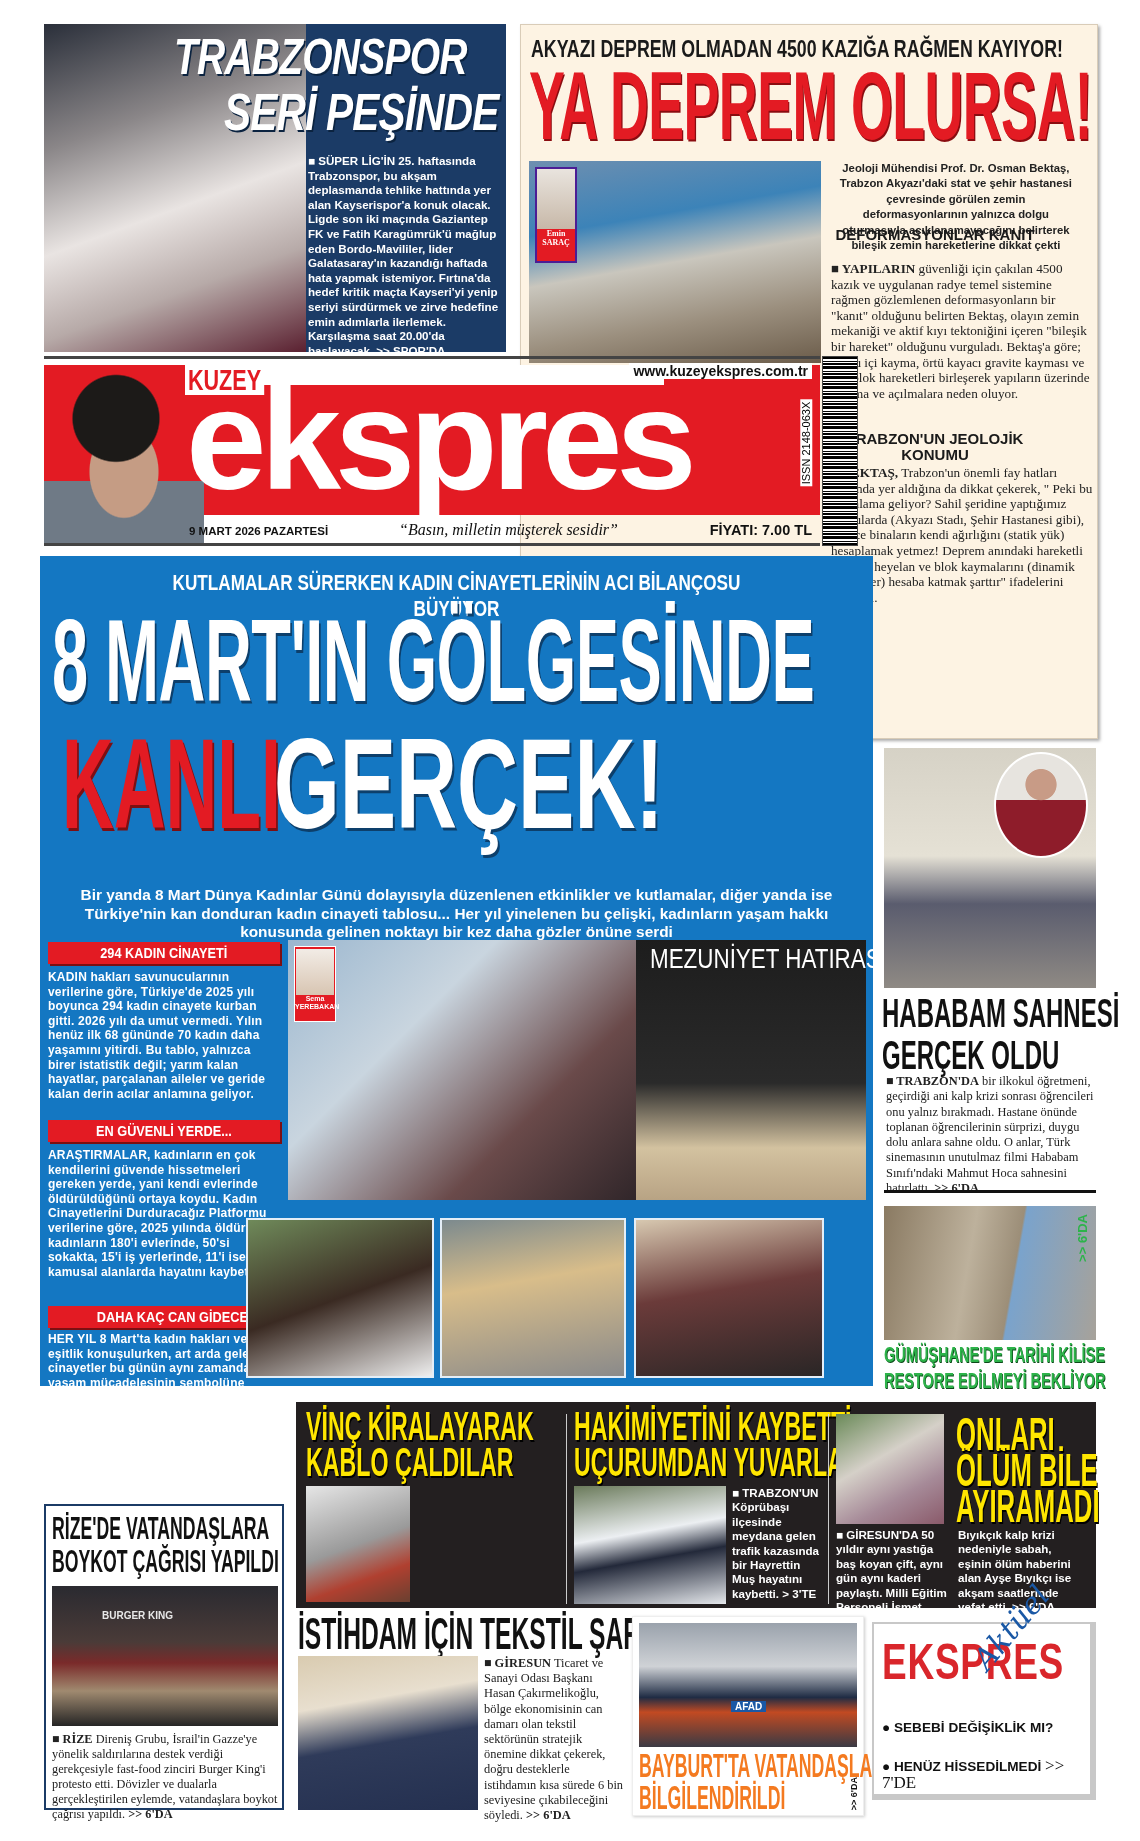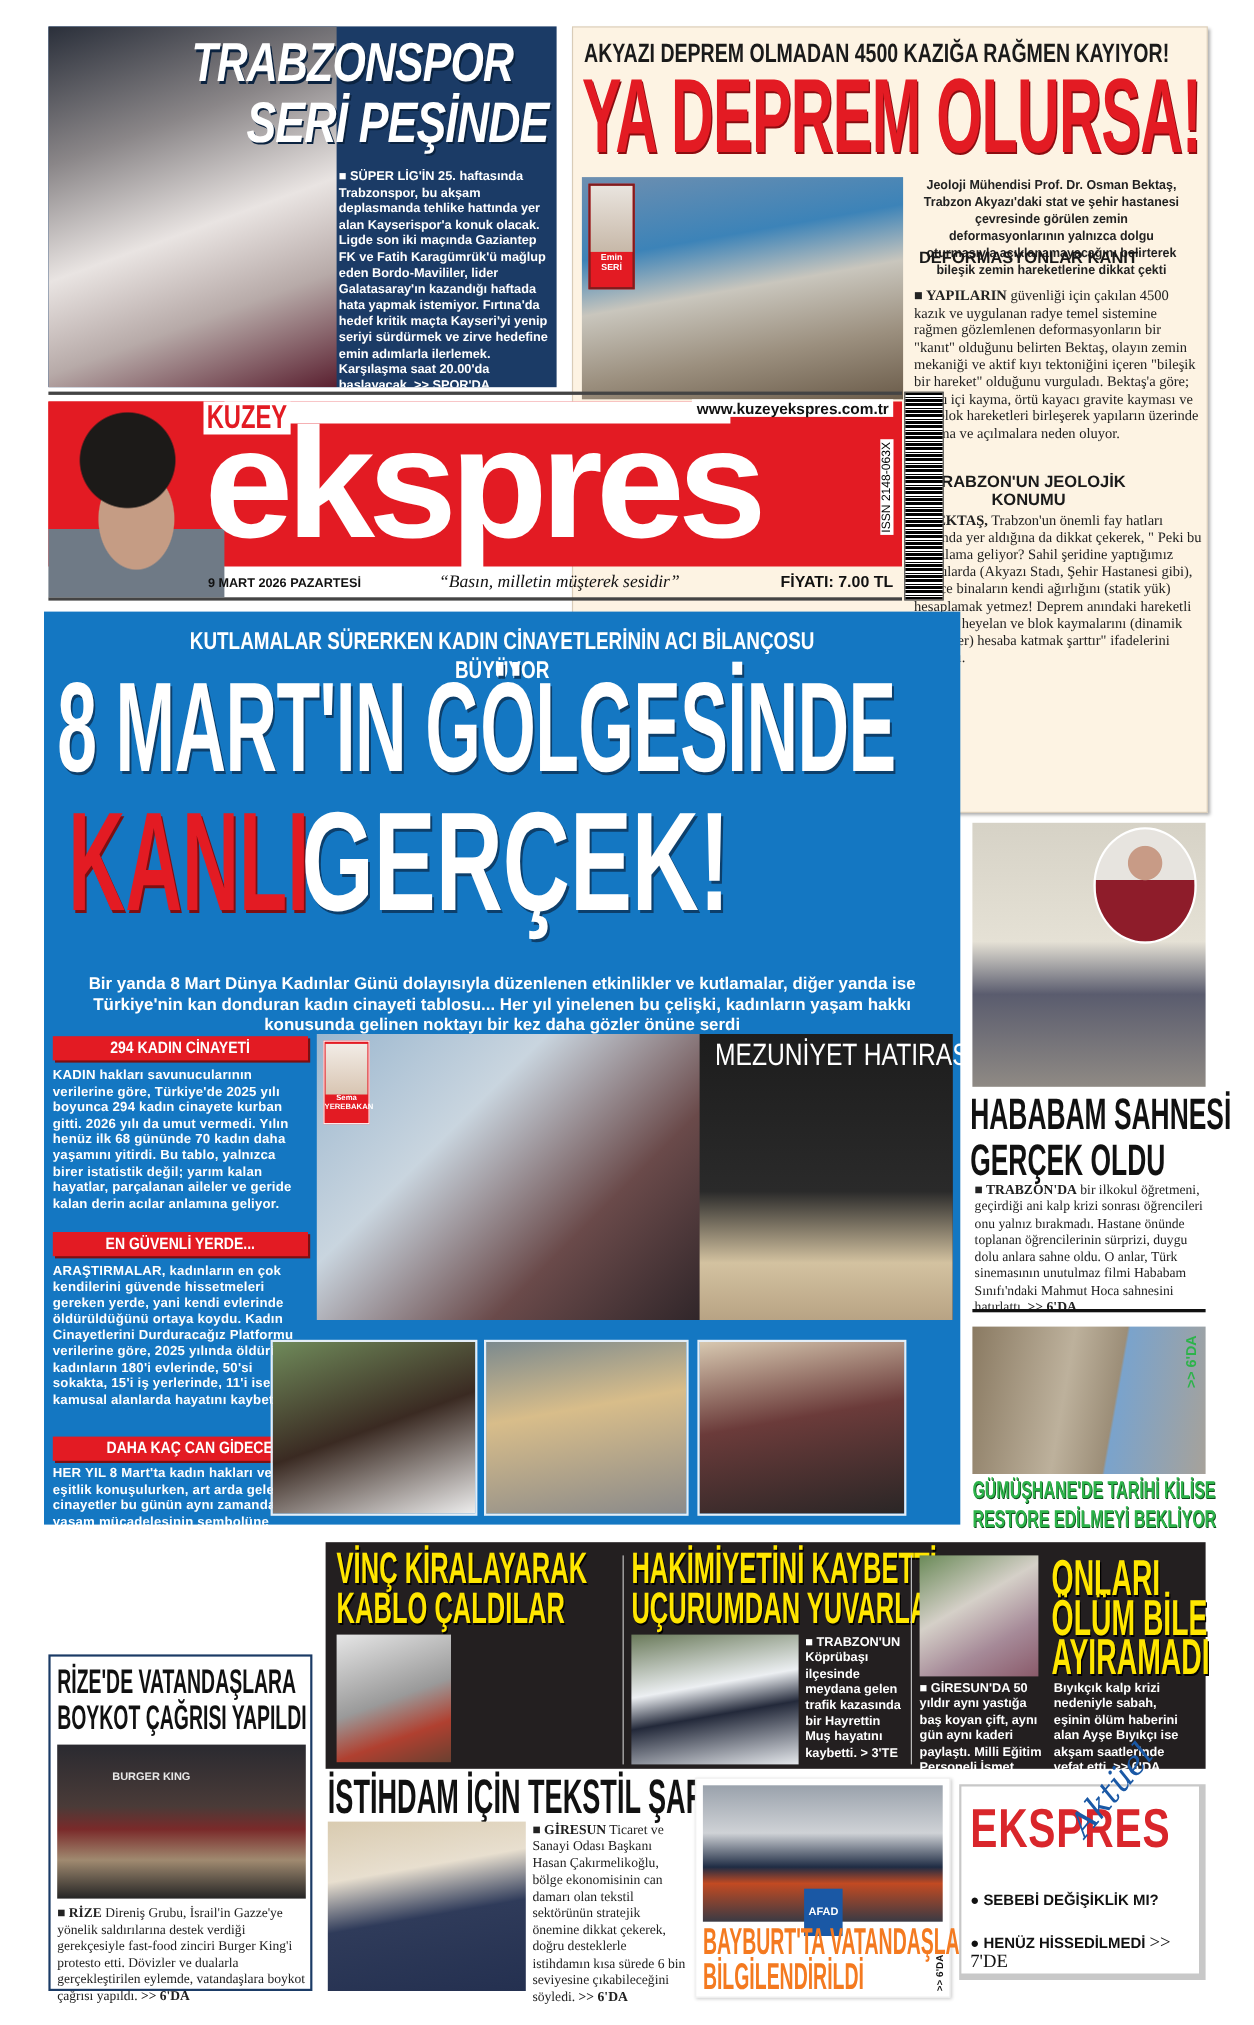--- a/index.html
+++ b/index.html
@@ -10,21 +10,21 @@
   #sport { left: 44px; top: 24px; width: 462px; height: 328px; background: #1b3b66; overflow: hidden; }
   #sport .pic { position: absolute; left: 0; top: 0; width: 262px; height: 328px; background: linear-gradient(160deg, #2a2f3a 0%, #8a8688 30%, #e9e4e2 55%, #b7aaa8 75%, #5a2030 100%); }
   #sport .h1 { position: absolute; left: 130px; top: 8px; color: #fff; font-size: 50px; font-style: italic; font-weight: 900; transform: scaleX(0.78); transform-origin: left top; letter-spacing: -1px; text-shadow: 2px 2px 0 #0b2340; line-height: 50px; white-space: nowrap; }
   #sport .h2 { position: absolute; left: 180px; top: 62px; color: #fff; font-size: 52px; font-style: italic; font-weight: 900; transform: scaleX(0.78); transform-origin: left top; letter-spacing: -1px; text-shadow: 2px 2px 0 #0b2340; line-height: 52px; white-space: nowrap; }
   #sport .body { position: absolute; left: 264px; top: 130px; width: 192px; color: #fff; font-size: 11.6px; font-weight: 700; line-height: 14.6px; }
   
   #quake { left: 520px; top: 24px; width: 578px; height: 715px; background: #fdf3e3; border: 1px solid #d9ccb8; box-shadow: 2px 2px 3px #aaa; }
   #quake .kicker { position: absolute; left: 10px; top: 10px; font-size: 24px; font-weight: 900; color: #1a1a1a; transform: scaleX(0.74); transform-origin: left top; white-space: nowrap; }
   #quake .big { position: absolute; left: 8px; top: 36px; font-size: 96px; font-weight: 900; color: #e31b23; transform: scaleX(0.56); transform-origin: left top; white-space: nowrap; line-height: 90px; letter-spacing: -1px; text-shadow: 2px 2px 0 #8a0c10; }
   #quake .pic { position: absolute; left: 8px; top: 136px; width: 292px; height: 202px; background: linear-gradient(170deg, #6e8fb0 0%, #3c83b8 30%, #c9c6bd 50%, #9b8f7e 75%, #6b5c4a 100%); }
-  #quake .byline { position: absolute; left: 14px; top: 142px; width: 42px; height: 96px; background: #e31b23; border: 2px solid #7f1d1d; }
+  #quake .byline { position: absolute; left: 14px; top: 142px; width: 42px; height: 96px; background: #e31b23; border: 2px solid #4c1d95; font-family: Liberation Serif, serif; }
   #quake .byline .face { width: 38px; height: 60px; background: linear-gradient(#e9e4de, #c7b8a8); margin: 0 auto; }
   #quake .byline span { display: block; color: #fff; font-size: 8px; font-weight: 700; text-align: center; line-height: 9px; }
   #quake .lead { position: absolute; left: 312px; top: 136px; width: 256px; font-size: 11.8px; font-weight: 700; line-height: 15.4px; text-align: center; color: #222; transform: scaleX(0.96); transform-origin: left top; }
   #quake .sub { position: absolute; left: 300px; width: 228px; font-size: 15px; font-weight: 900; text-align: center; color: #1a1a1a; line-height: 16px; }
   #quake .txt { position: absolute; left: 310px; width: 262px; font-family: "Liberation Serif", serif; font-size: 13.2px; line-height: 15.6px; color: #222; }
   #quake .txt b { font-weight: 700; }
   
   #mast { left: 44px; top: 356px; width: 776px; height: 190px; border-top: 3px solid #444; border-bottom: 3px solid #444; }
   #mast .red { position: absolute; left: 0; top: 6px; width: 776px; height: 150px; background: #e31b23; }
   #mast .redcut { position: absolute; left: 160px; top: 6px; width: 460px; height: 20px; background: #fff; }
@@ -80,21 +80,21 @@
   #rize .t { position: absolute; left: 6px; top: 226px; width: 230px; font-family: "Liberation Serif", serif; font-size: 12.3px; line-height: 15.1px; color: #222; }
   #rize .t b { font-weight: 700; }
   
   #tek-h { left: 298px; top: 1612px; font-size: 44px; font-weight: 900; color: #111; line-height: 44px; transform: scaleX(0.56); transform-origin: left top; white-space: nowrap; }
   #tek-pic { left: 298px; top: 1656px; width: 180px; height: 154px; background: linear-gradient(170deg, #d9cbb0 0%, #e8dfcf 30%, #2f3b5a 55%, #243050 100%); }
   #tek-t { left: 484px; top: 1656px; width: 140px; font-family: "Liberation Serif", serif; font-size: 12.4px; line-height: 15.2px; color: #222; }
   #tek-t b { font-weight: 700; }
   
   #bay { left: 632px; top: 1616px; width: 232px; height: 200px; border: 1px solid #eee; box-shadow: 1px 1px 3px #ccc; background: #fff; }
   #bay .pic { position: absolute; left: 6px; top: 6px; width: 218px; height: 124px; background: linear-gradient(180deg, #9aa2ac 0%, #cfd2d6 35%, #1f2c44 60%, #c24a22 72%, #3a3a44 100%); }
-  #bay .afad { position: absolute; left: 92px; top: 94px; background: #1a58a5; color: #fff; font-size: 10px; font-weight: 900; padding: 16px 4px; }
+  #bay .afad { position: absolute; left: 92px; top: 78px; background: #1a58a5; color: #fff; font-size: 10px; font-weight: 900; padding: 0 4px; }
   #bay .h { position: absolute; left: 6px; top: 132px; color: #f47a20; font-size: 34px; font-weight: 900; line-height: 32px; transform: scaleX(0.52); transform-origin: left top; white-space: nowrap; }
   #bay .ref { position: absolute; right: 4px; top: 160px; color: #111; font-size: 9px; font-weight: 900; writing-mode: vertical-rl; transform: rotate(180deg); }
   
   #akt { left: 872px; top: 1622px; width: 224px; height: 178px; background: #fff; border: 6px solid #c8c8c8; border-left-width: 2px; border-top-width: 2px; }
   #akt .ek { position: absolute; left: 8px; top: 14px; color: #d9262b; font-size: 50px; font-weight: 900; line-height: 48px; transform: scaleX(0.74); transform-origin: left top; white-space: nowrap; letter-spacing: 1px; }
   #akt .ak { position: absolute; left: 92px; top: 30px; color: #1a58a5; font-family: "DejaVu Serif", serif; font-style: italic; font-size: 30px; transform: rotate(-50deg); transform-origin: left top; }
   #akt .b { position: absolute; left: 8px; width: 206px; color: #111; font-size: 13.6px; font-weight: 900; line-height: 16px; }
   #akt .b .r { font-family: "Liberation Serif", serif; font-weight: 400; font-size: 17px; }
 </style>
 </head>
@@ -107,21 +107,21 @@
   <div class="body"><span>■ SÜPER LİG'İN 25.</span> <span>haftasında Trabzonspor, bu akşam deplasmanda tehlike hattında yer alan Kayserispor'a konuk olacak. Ligde son iki maçında Gaziantep FK ve Fatih Karagümrük'ü mağlup eden Bordo-Mavililer, lider Galatasaray'ın kazandığı haftada hata yapmak istemiyor. Fırtına'da hedef kritik maçta Kayseri'yi yenip seriyi sürdürmek ve zirve hedefine emin adımlarla ilerlemek. Karşılaşma saat 20.00'da başlayacak. &gt;&gt; SPOR'DA</span></div>
 </div>
 
 <div id="quake" class="abs">
   <div class="kicker">AKYAZI DEPREM OLMADAN 4500 KAZIĞA RAĞMEN KAYIYOR!</div>
   <div class="big">YA DEPREM OLURSA!</div>
   <div class="pic"></div>
   <div class="byline">
     <div class="face"></div>
     <span>Emin</span>
-    <span>SERİ</span>
+    <span>SARAÇ</span>
   </div>
   <div class="lead">Jeoloji Mühendisi Prof. Dr. Osman Bektaş, Trabzon Akyazı'daki stat ve şehir hastanesi çevresinde görülen zemin deformasyonlarının yalnızca dolgu oturmasıyla açıklanamayacağını belirterek bileşik zemin hareketlerine dikkat çekti</div>
   <div class="sub" style="top:202px;">DEFORMASYONLAR KANIT</div>
   <div class="txt" style="top:236px;"><b>■ YAPILARIN</b> <span>güvenliği için çakılan 4500 kazık ve uygulanan radye temel sistemine rağmen gözlemlenen deformasyonların bir "kanıt" olduğunu belirten Bektaş, olayın zemin mekaniği ve aktif kıyı tektoniğini içeren "bileşik bir hareket" olduğunu vurguladı. Bektaş'a göre; dolgu içi kayma, örtü kayacı gravite kayması ve fay-blok hareketleri birleşerek yapıların üzerinde kırılma ve açılmalara neden oluyor.</span></div>
   <div class="sub" style="top:406px;">TRABZON'UN JEOLOJİK KONUMU</div>
   <div class="txt" style="top:440px;"><b>■ BEKTAŞ,</b> <span>Trabzon'un önemli fay hatları arasında yer aldığına da dikkat çekerek, " Peki bu ne anlama geliyor? Sahil şeridine yaptığımız dolgularda (Akyazı Stadı, Şehir Hastanesi gibi), sadece binaların kendi ağırlığını (statik yük) hesaplamak yetmez! Deprem anındaki hareketli güçleri, heyelan ve blok kaymalarını (dinamik kuvvetler) hesaba katmak şarttır" ifadelerini kullandı.</span></div>
 </div>
 
 <div id="mast" class="abs">
   <div class="red"></div>

